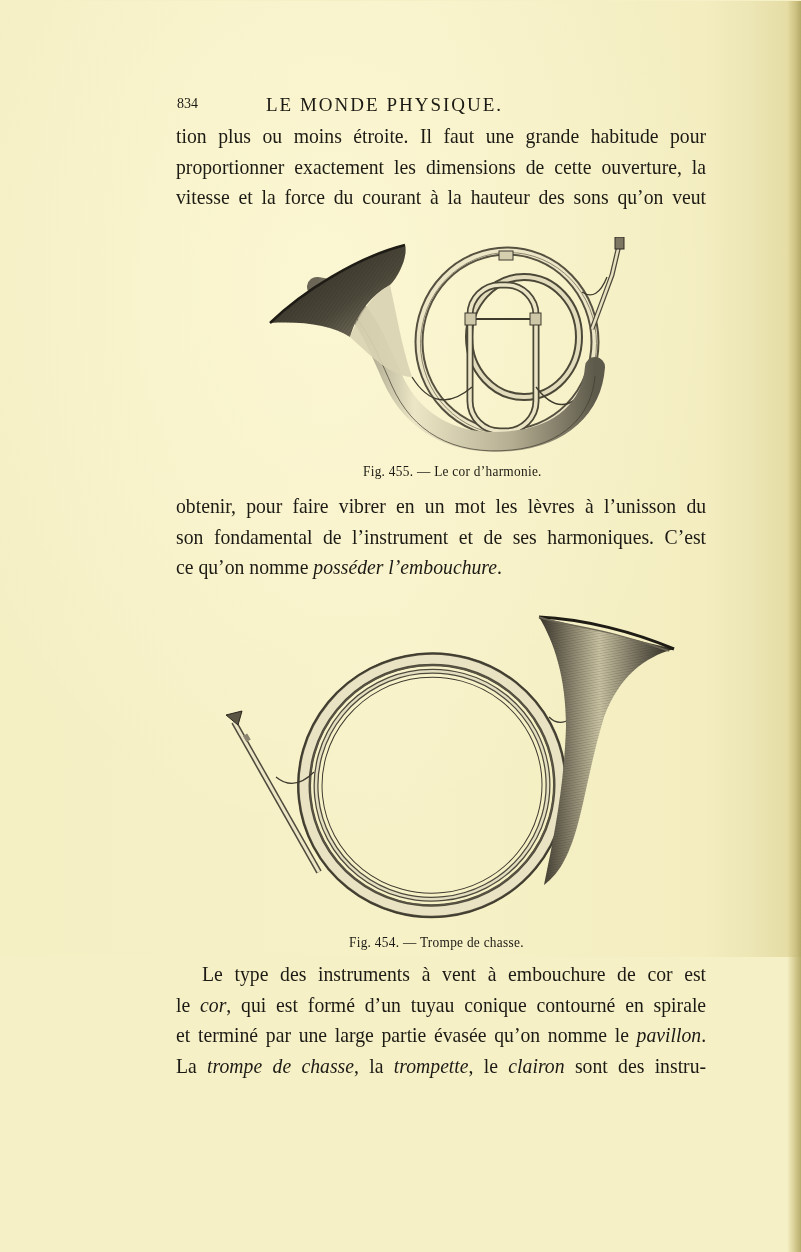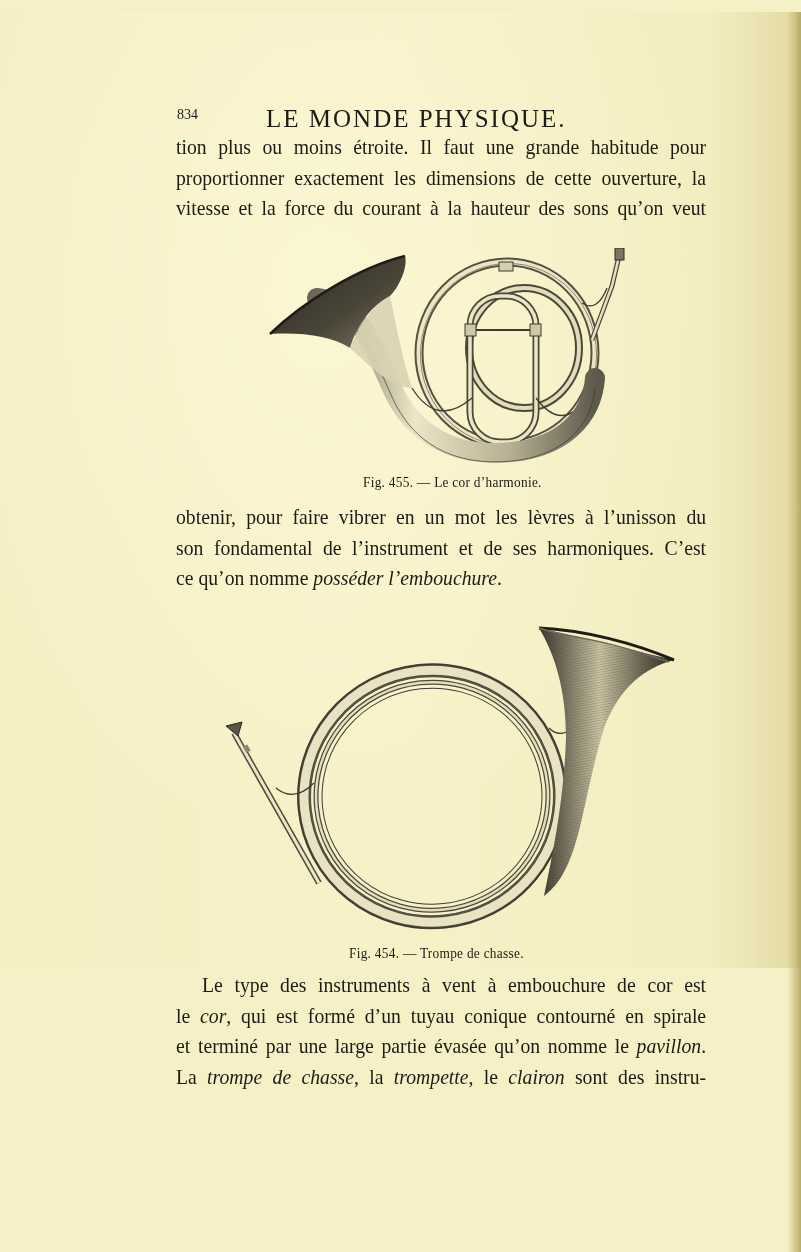--- a/index.html
+++ b/index.html
@@ -10,21 +10,21 @@
       width: 801px;
       height: 1252px;
       position: relative;
       overflow: hidden;
       background: #f6f0c6;
       font-family: "Liberation Serif", "DejaVu Serif", serif;
       color: #1c1a14;
     }
     .page {
       position: absolute;
-      left: 0; top: 12px;
+      left: 0; top: 1px;
       width: 801px; height: 956px;
       background:
         radial-gradient(ellipse at 40% 30%, rgba(255,252,220,0.55), rgba(255,252,220,0) 60%),
         linear-gradient(90deg, #f5efc4 0%, #f7f1c8 50%, #f3edc0 88%, #ece5b4 94%, #e3da9f 100%);
     }
     .gutter {
       position: absolute;
       right: 0; top: 0;
       width: 14px; height: 1252px;
       background: linear-gradient(90deg, rgba(210,200,140,0) 0%, rgba(196,184,118,0.7) 60%, rgba(175,165,98,0.9) 100%);
@@ -39,21 +39,21 @@
     }
     .page-number {
       position: absolute;
       left: 0; top: 0;
       font-size: 14px;
       letter-spacing: 0;
     }
     .running-title {
       position: absolute;
       left: 89px; top: -2px;
-      font-size: 25px;
+      font-size: 19px;
       letter-spacing: 2px;
     }
     .para {
       position: absolute;
       left: 176px;
       width: 530px;
       font-size: 21.2px;
       line-height: 30.5px;
       text-align: justify;
       text-align-last: justify;

